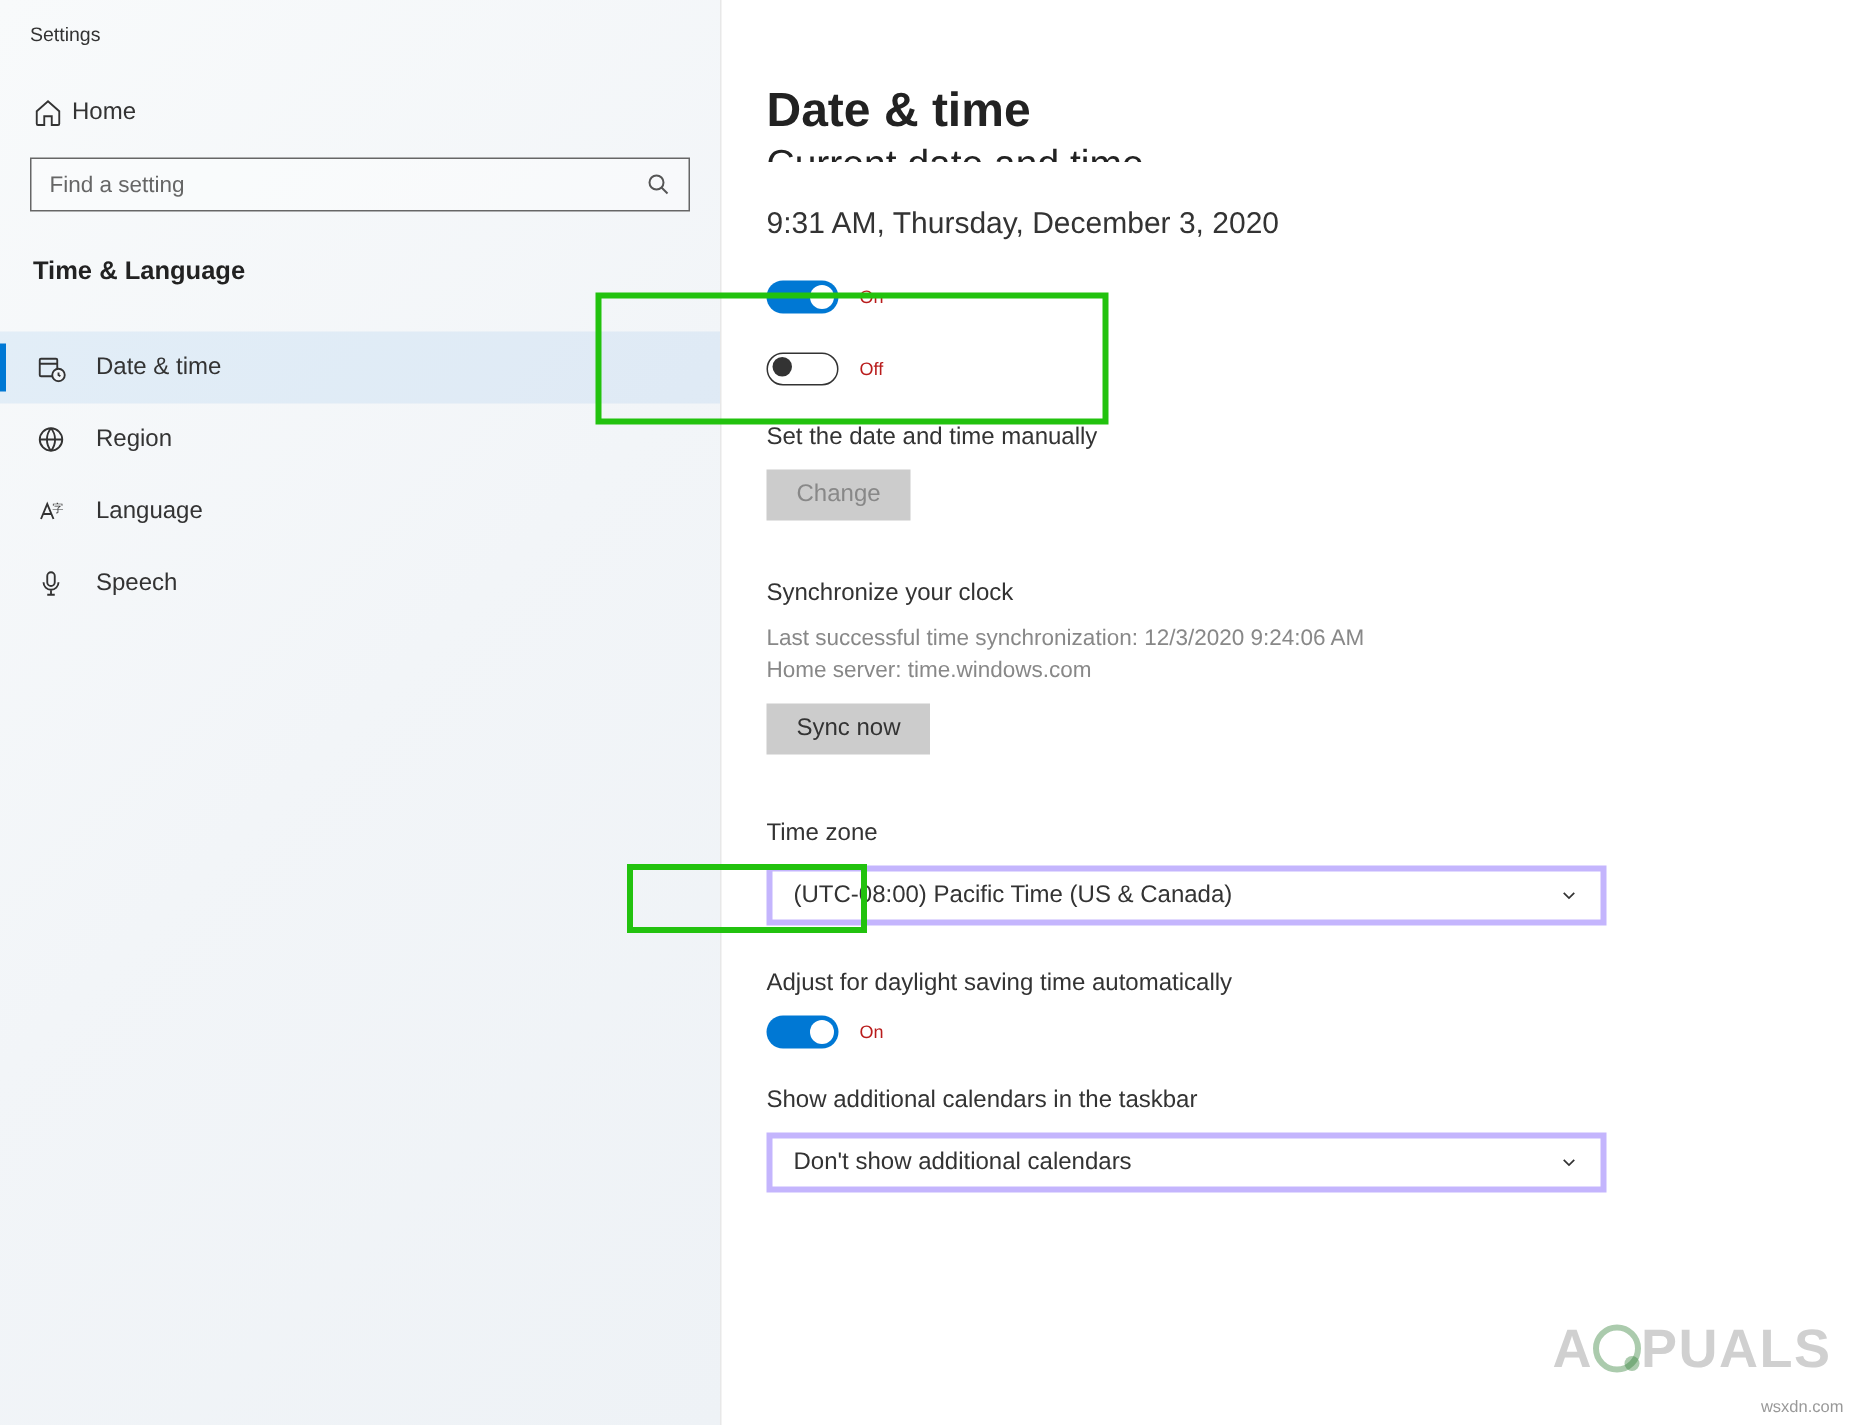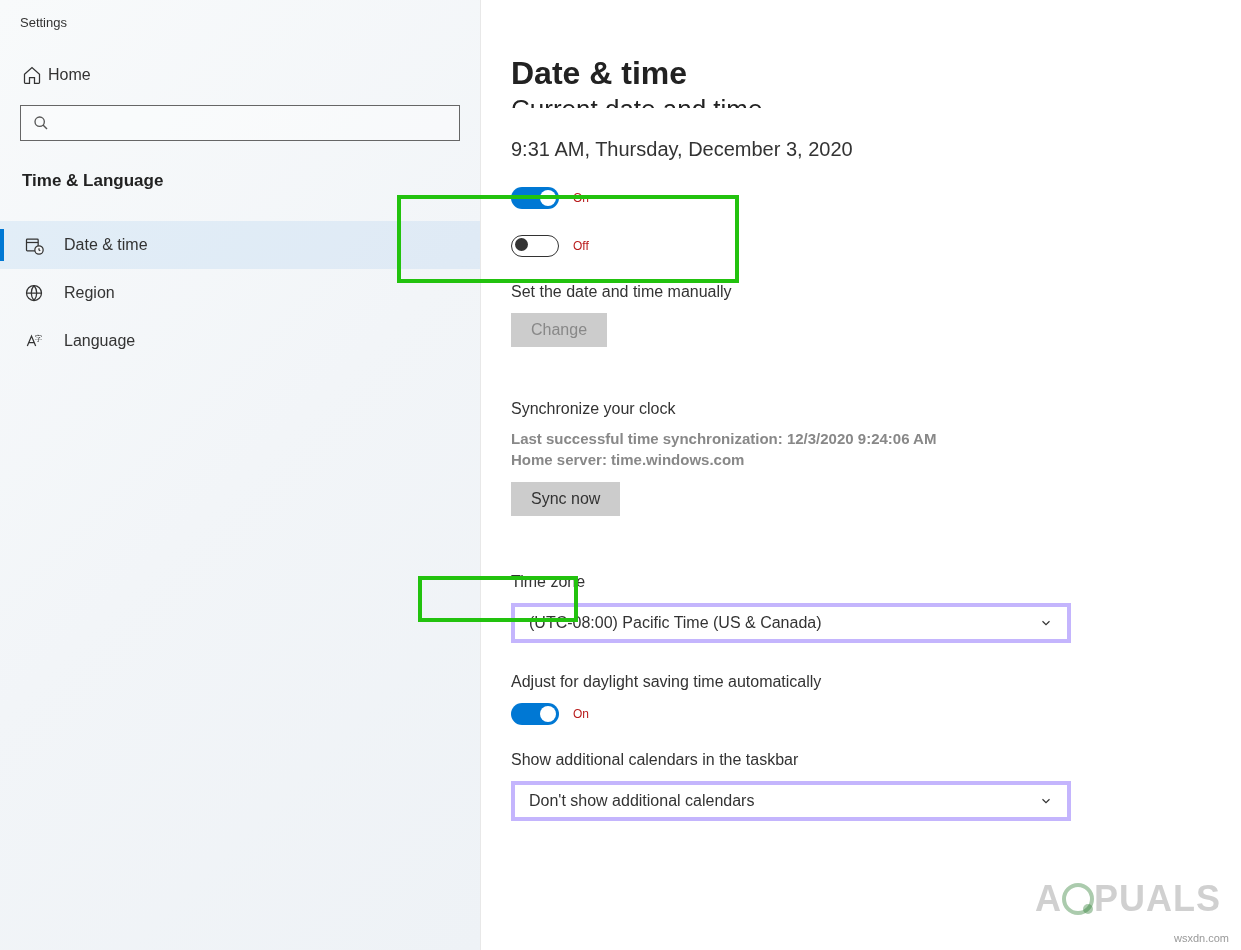--- a/index.html
+++ b/index.html
@@ -186,27 +186,26 @@
       margin-bottom: 30px;
     }
     .btn.enabled {
       color: #333;
       cursor: pointer;
     }
     .sub-text {
       font-size: 15px;
       color: #888;
       margin-bottom: 4px;
-      font-weight: bold;
     }
     .section-label {
       font-size: 16px;
       color: #333;
       margin-bottom: 12px;
-      margin-top: 23px;
+      margin-top: 10px;
     }
     .dropdown {
       width: 560px;
       height: 40px;
       border: 4px solid #c4b5fd;
       display: flex;
       align-items: center;
       justify-content: space-between;
       padding: 0 14px;
       font-size: 16px;
@@ -280,20 +279,21 @@
   <div class="home-row">
     <span class="nav-icon">
       <svg width="20" height="20" viewBox="0 0 24 24" fill="none" stroke="#333" stroke-width="1.5">
           <path d="M3 11l9-8 9 8v10a1 1 0 0 1-1 1h-5v-7h-6v7H4a1 1 0 0 1-1-1z"></path>
         </svg>
     </span>
     <span class="label">Home</span>
   </div>
 
   <div class="search-box">
+    <input type="text" placeholder="Find a setting" style="">
     <span class="search-icon">
       <svg width="16" height="16" viewBox="0 0 24 24" fill="none" stroke="#555" stroke-width="2">
           <circle cx="10" cy="10" r="7"></circle>
           <line x1="21" y1="21" x2="15" y2="15"></line>
         </svg>
     </span>
   </div>
 
   <div class="category-title">Time &amp; Language</div>
 
@@ -322,20 +322,29 @@
   <div class="nav-item">
     <span class="nav-icon">
       <svg width="20" height="20" viewBox="0 0 24 24" fill="none" stroke="#333" stroke-width="1.5">
           <path d="M4 18L9 6l5 12M6 14h6"></path>
           <text x="13" y="12" font-size="9" fill="#333" stroke="none">字</text>
         </svg>
     </span>
     <span class="label">Language</span>
   </div>
 
+  <div class="nav-item">
+    <span class="nav-icon">
+      <svg width="20" height="20" viewBox="0 0 24 24" fill="none" stroke="#333" stroke-width="1.5">
+          <rect x="9" y="3" width="6" height="11" rx="3"></rect>
+          <path d="M6 11a6 6 0 0 0 12 0M12 17v4M9 21h6"></path>
+        </svg>
+    </span>
+    <span class="label">Speech</span>
+  </div>
 </div>
 
 <div class="divider"></div>
 
 <div class="content">
   <h1>Date &amp; time</h1>
   <div class="truncated-heading">Current date and time</div>
 
   <div class="datetime-row">9:31 AM, Thursday, December 3, 2020</div>
 

